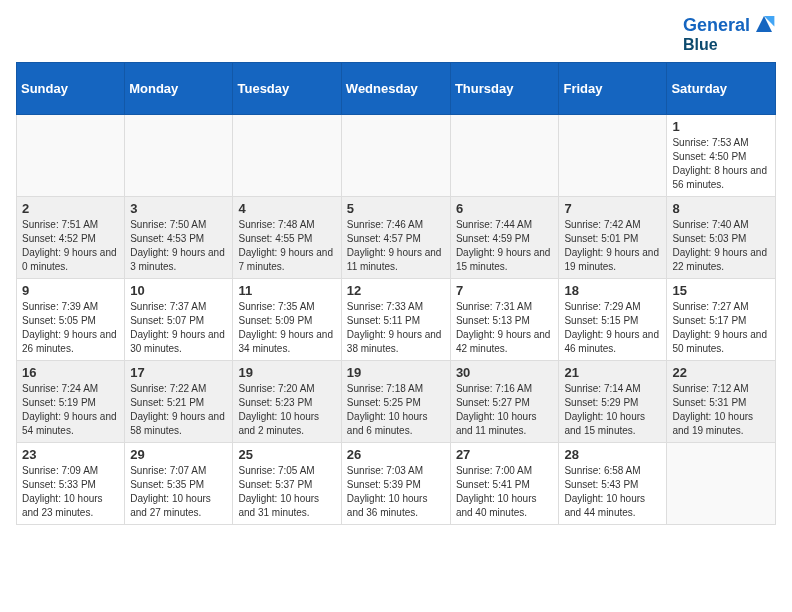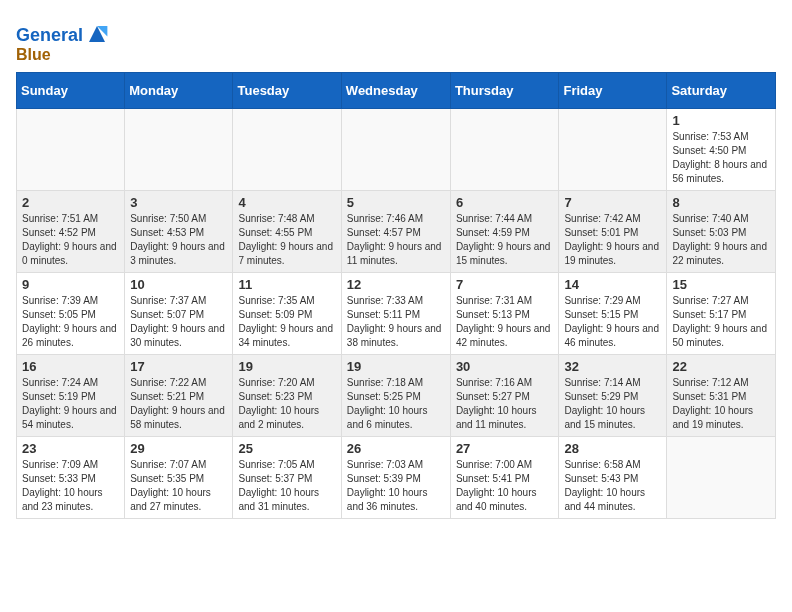--- a/index.html
+++ b/index.html
@@ -5,24 +5,23 @@
     * { box-sizing: border-box; margin: 0; padding: 0; }
     body {
       font-family: Arial, sans-serif;
       background: #fff;
       width: 792px;
       min-height: 612px;
       padding: 16px;
     }
     .header {
       display: flex;
-      justify-content: flex-start;
+      justify-content: flex-end;
       align-items: flex-start;
       margin-bottom: 8px;
-      margin-top: 10px;
     }
     .logo {
       display: flex;
       align-items: center;
     }
     .logo-text {
       font-size: 18px;
       font-weight: bold;
       color: #333;
       line-height: 1.1;
@@ -51,21 +50,21 @@
     .calendar {
       width: 100%;
       border-collapse: collapse;
       border: 1px solid #ccc;
     }
     .calendar th {
       background: #1565C0;
       color: #fff;
       font-size: 13px;
       font-weight: bold;
-      padding: 10px 4px;
+      padding: 18px 4px;
       text-align: left;
       border: 1px solid #1258a8;
     }
     .calendar td {
       vertical-align: top;
       padding: 4px 5px;
       border: 1px solid #ddd;
       font-size: 10.5px;
       color: #333;
       width: 110px;
@@ -95,21 +94,21 @@
 
 <div class="header">
   <div class="logo">
     <div>
       <div class="logo-text">
         <span>General</span><svg class="logo-icon" viewBox="0 0 30 30" style="display:inline-block;vertical-align:middle;">
             <polygon points="5,25 15,5 25,25" fill="#1565C0"></polygon>
             <polygon points="15,5 28,5 28,18" fill="#42A5F5"></polygon>
           </svg>
       </div>
-      <div class="logo-text" style="color:#a16207;font-size:16px;">Blue</div>
+      <div class="logo-text" style="color:#0c4a6e;font-size:16px;">Blue</div>
     </div>
   </div>
   <div class="title-block">
     <div class="month-title"></div>
     <div class="location"></div>
   </div>
 </div>
 
 <table class="calendar">
   <thead>
@@ -181,21 +180,21 @@
         </td>
         <td>
           <span class="day-num">12</span>
           <div class="day-info">Sunrise: 7:33 AM<br>Sunset: 5:11 PM<br>Daylight: 9 hours and 38 minutes.</div>
         </td>
         <td>
           <span class="day-num">7</span>
           <div class="day-info">Sunrise: 7:31 AM<br>Sunset: 5:13 PM<br>Daylight: 9 hours and 42 minutes.</div>
         </td>
         <td>
-          <span class="day-num">14</span>
+          <span class="day-num">18</span>
           <div class="day-info">Sunrise: 7:29 AM<br>Sunset: 5:15 PM<br>Daylight: 9 hours and 46 minutes.</div>
         </td>
         <td>
           <span class="day-num">15</span>
           <div class="day-info">Sunrise: 7:27 AM<br>Sunset: 5:17 PM<br>Daylight: 9 hours and 50 minutes.</div>
         </td>
       </tr>
       <tr class="row-shaded">
         <td>
           <span class="day-num">16</span>
@@ -211,21 +210,21 @@
         </td>
         <td>
           <span class="day-num">19</span>
           <div class="day-info">Sunrise: 7:18 AM<br>Sunset: 5:25 PM<br>Daylight: 10 hours and 6 minutes.</div>
         </td>
         <td>
           <span class="day-num">30</span>
           <div class="day-info">Sunrise: 7:16 AM<br>Sunset: 5:27 PM<br>Daylight: 10 hours and 11 minutes.</div>
         </td>
         <td>
-          <span class="day-num">32</span>
+          <span class="day-num">21</span>
           <div class="day-info">Sunrise: 7:14 AM<br>Sunset: 5:29 PM<br>Daylight: 10 hours and 15 minutes.</div>
         </td>
         <td>
           <span class="day-num">22</span>
           <div class="day-info">Sunrise: 7:12 AM<br>Sunset: 5:31 PM<br>Daylight: 10 hours and 19 minutes.</div>
         </td>
       </tr>
       <tr>
         <td>
           <span class="day-num">23</span>

